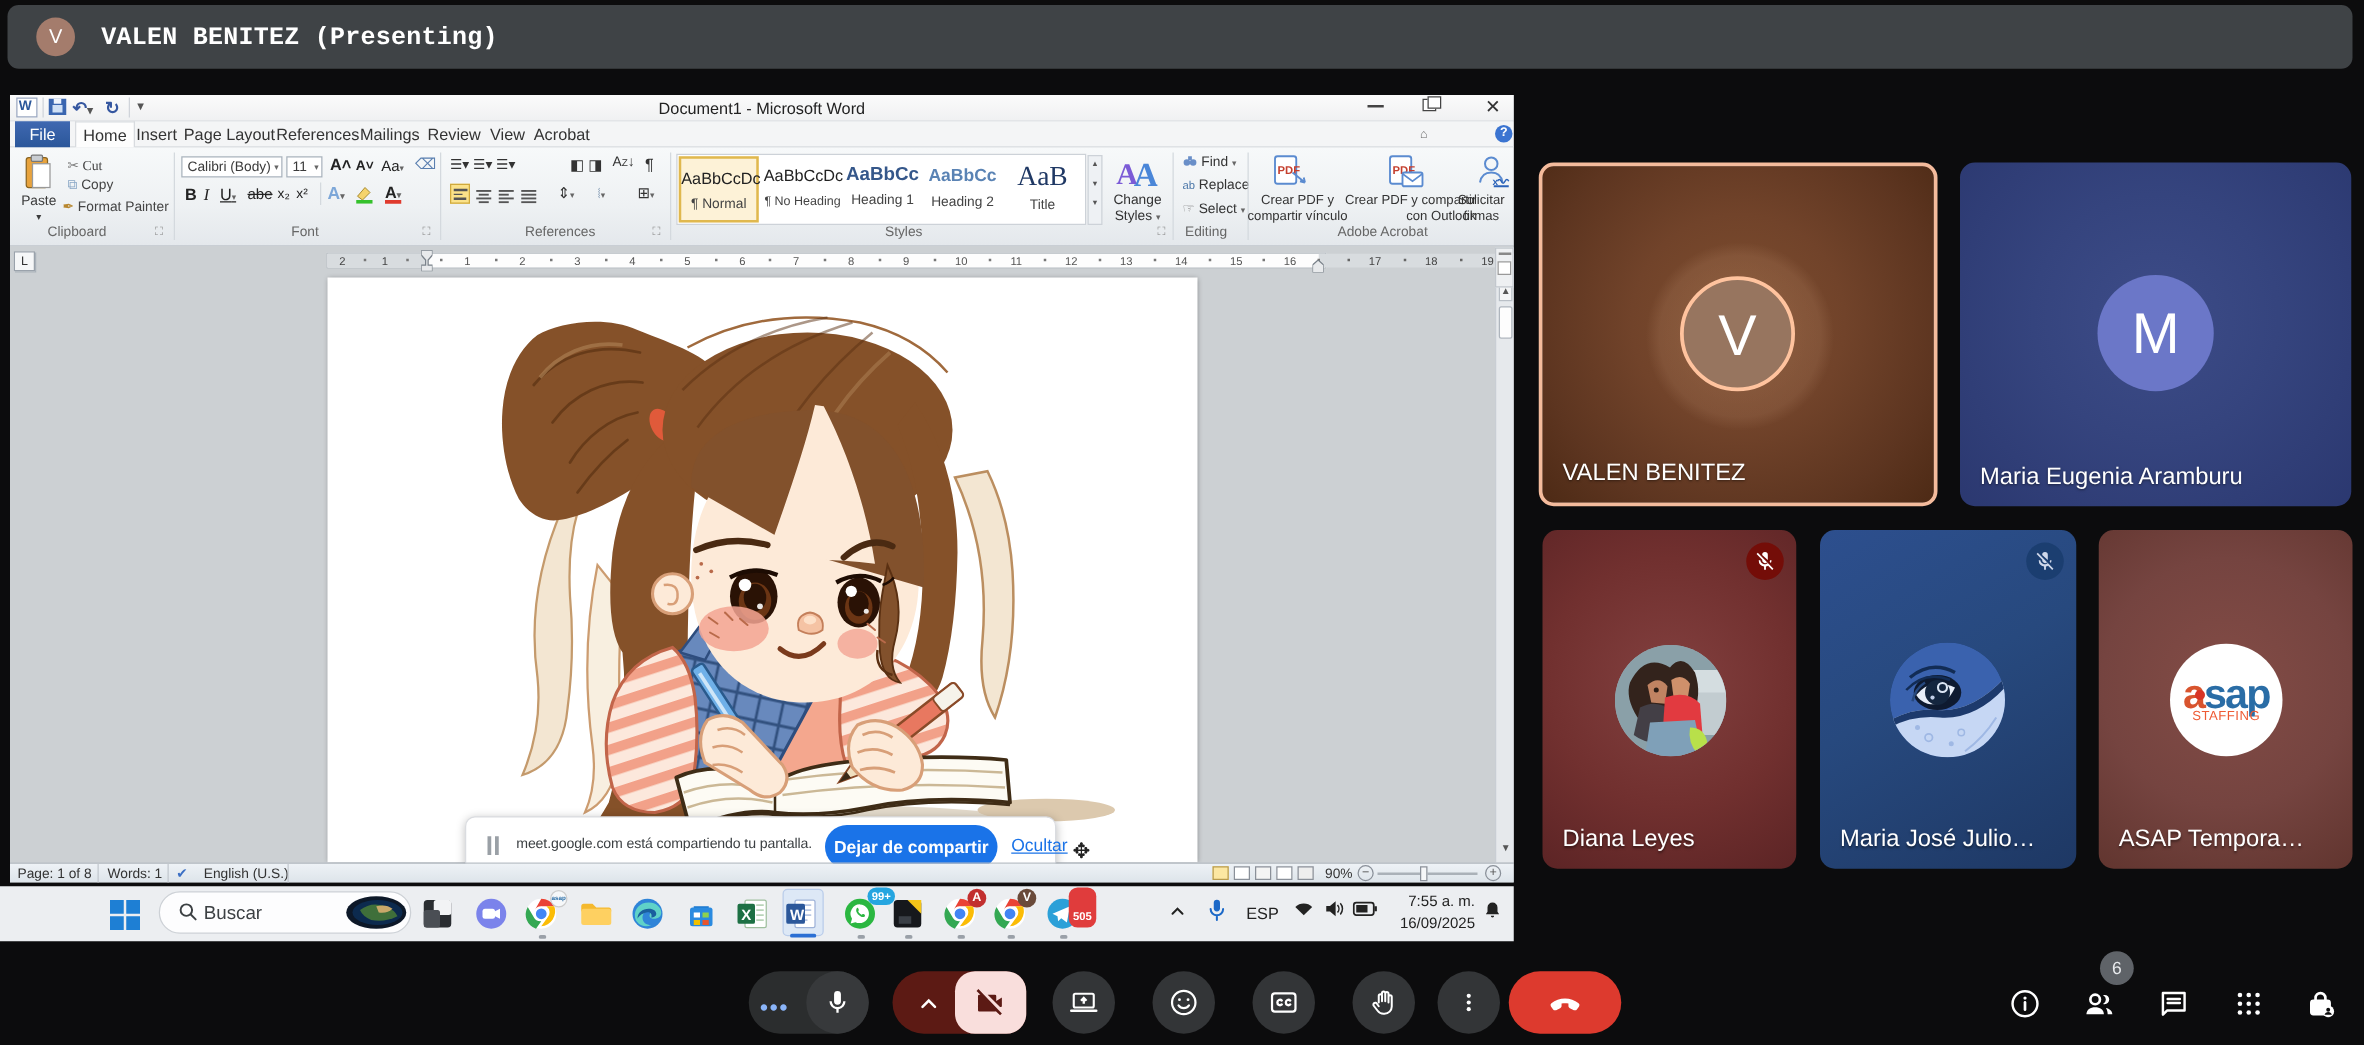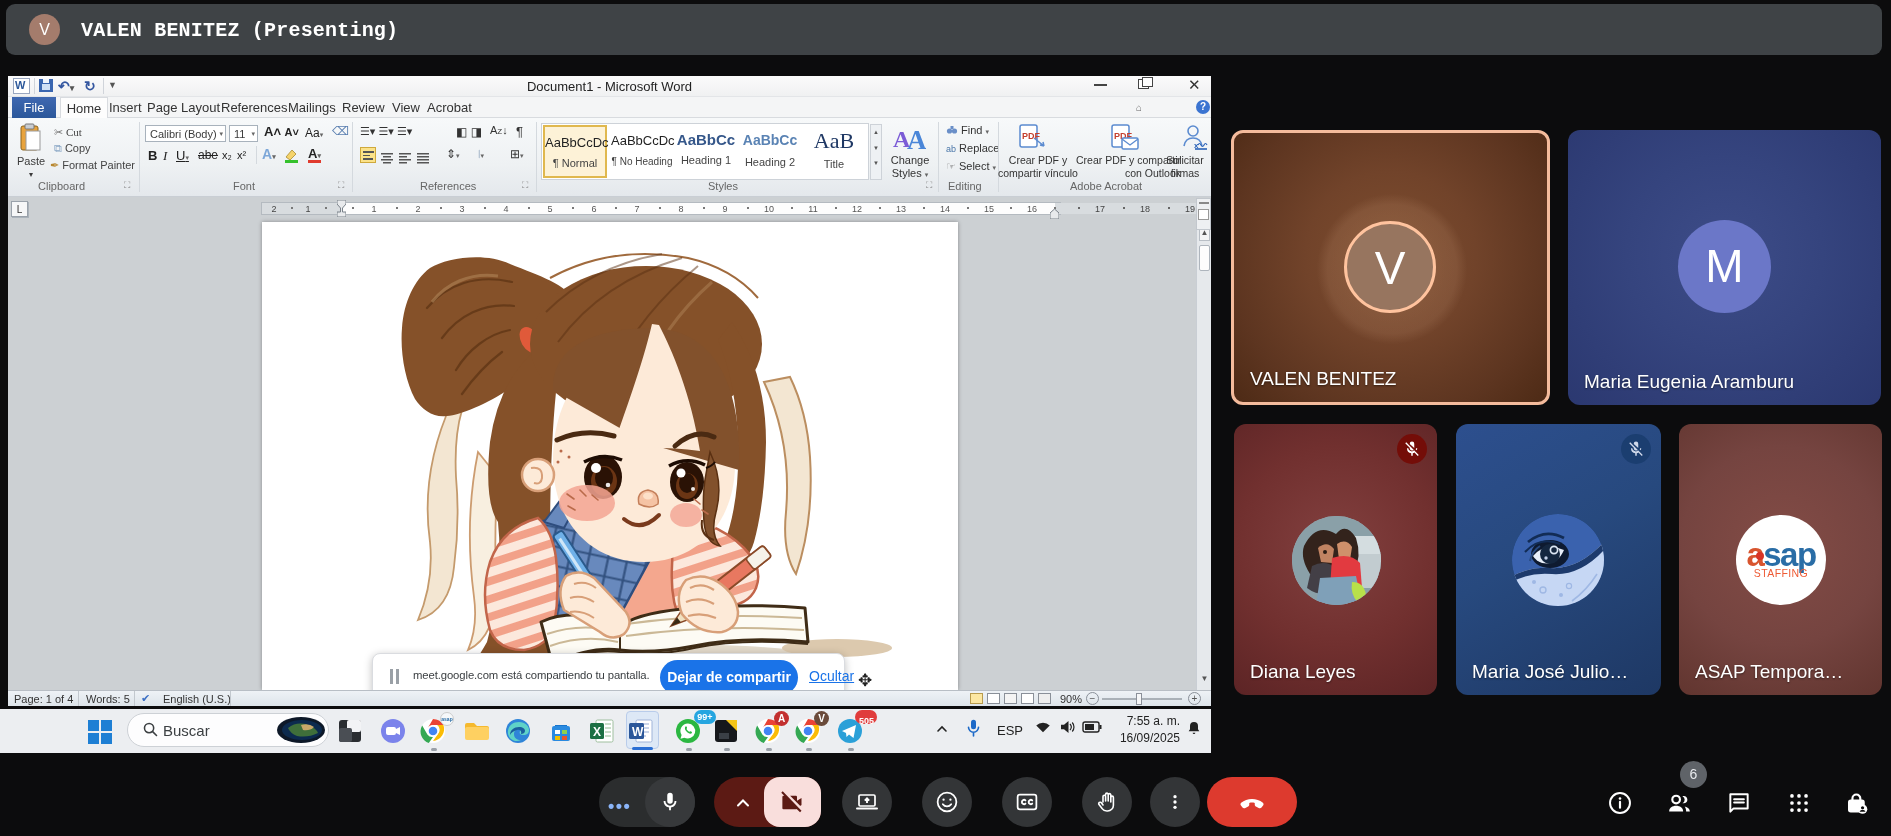--- a/index.html
+++ b/index.html
@@ -384,23 +384,23 @@
     <div class="abs" style="left:364px; top:577px; width:473px; height:46px; background:#fff; border:1px solid #dadce0; border-radius:8px; box-shadow:0 2px 8px rgba(0,0,0,.25);">
       <div class="abs" style="left:17px; top:15px; width:3px; height:15px; background:#9aa0a6;"></div>
         <div class="abs" style="left:23px; top:15px; width:3px; height:15px; background:#9aa0a6;"></div>
       <div class="abs" style="left:40px; top:15px; color:#3c4043; font-size:11.3px; white-space:nowrap; letter-spacing:-.1px;">meet.google.com está compartiendo tu pantalla.</div>
       <div class="abs" style="left:287px; top:6px; width:138px; height:35px; border-radius:18px; background:#1a73e8; color:#fff; font-size:14px; font-weight:700; text-align:center; line-height:35px;">Dejar de compartir</div>
       <div class="abs" style="left:436px; top:14px; color:#1a73e8; font-size:14px; text-decoration:underline;">Ocultar</div>
     </div>
     <div class="abs" style="left:850px; top:594px; color:#222; font-size:17px;">✥</div>
 
     <div class="abs" style="left:0; top:614px; width:1203px; height:16px; background:linear-gradient(#eef2f6,#dde4ea); border-top:1px solid #b8bec5;">
-      <div class="abs" style="left:6px; top:2px; color:#333; font-size:11px;">Page: 1 of 4</div>
+      <div class="abs" style="left:6px; top:2px; color:#333; font-size:11px;">Page: 1 of 8</div>
       <div class="abs" style="left:70px; top:0px; width:1px; height:16px; background:#c2c8ce;"></div>
-      <div class="abs" style="left:78px; top:2px; color:#333; font-size:11px;">Words: 5</div>
+      <div class="abs" style="left:78px; top:2px; color:#333; font-size:11px;">Words: 1</div>
       <div class="abs" style="left:126px; top:0px; width:1px; height:16px; background:#c2c8ce;"></div>
       <div class="abs" style="left:133px; top:1px; color:#3b6fc4; font-size:11px;">✔</div>
       <div class="abs" style="left:155px; top:2px; color:#333; font-size:11px;">English (U.S.)</div>
       <div class="abs" style="left:222px; top:0px; width:1px; height:16px; background:#c2c8ce;"></div>
       <div class="abs" style="left:962px; top:2px; width:13px; height:11px; background:#fce7a2; border:1px solid #b89b4e;"></div>
       <div class="abs" style="left:979px; top:2px; width:13px; height:11px; border:1px solid #8a9099; background:#fff;"></div>
       <div class="abs" style="left:996px; top:2px; width:13px; height:11px; border:1px solid #8a9099; background:#f4f4f4;"></div>
       <div class="abs" style="left:1013px; top:2px; width:13px; height:11px; border:1px solid #8a9099; background:#fff;"></div>
       <div class="abs" style="left:1030px; top:2px; width:13px; height:11px; border:1px solid #8a9099; background:#eee;"></div>
       <div class="abs" style="left:1052px; top:2px; color:#333; font-size:11px;">90%</div>
@@ -502,21 +502,21 @@
         <path d="M14 2a12 12 0 0 1 10.4 6H14a6 6 0 0 0-5.6 3.8z" fill="#ea4335"></path>
         <path d="M3.2 8.5 8.4 17.4A6 6 0 0 0 14 20l-4.2 6A12 12 0 0 1 3.2 8.5z" fill="#34a853"></path>
         <path d="M24.4 8h-6.3A6 6 0 0 1 19 17l-5 7a12 12 0 0 0 10.4-16z" fill="#fbbc05"></path>
         <circle cx="14" cy="14" r="5" fill="#4285f4" stroke="#fff" stroke-width="1.4"></circle>
       </svg></div>
     <div class="abs" style="left:814px; top:711px; width:15px; height:15px; border-radius:50%; background:#6a4a3a; color:#fff; font-size:10px; text-align:center; line-height:15px; font-weight:700;">V</div>
     <div class="abs" style="left:836px; top:717px; width:30px; height:30px;"><svg width="28" height="28">
         <circle cx="14" cy="14" r="12" fill="#2ba0d8"></circle>
         <path d="M6 14l14-6-2.5 13-4.5-3.5-2.5 2.5-.5-4z" fill="#fff"></path>
       </svg></div>
-    <div class="abs" style="left:855px; top:710px; min-width:22px; height:14px; padding:4px 3px; border-radius:7px; background:#e03c3c; color:#fff; font-size:9px; font-weight:700; text-align:right; line-height:14px;">505</div>
+    <div class="abs" style="left:855px; top:710px; min-width:22px; height:14px; padding:16px 3px; border-radius:7px; background:#e03c3c; color:#fff; font-size:9px; font-weight:700; text-align:center; line-height:14px;">505</div>
     <div class="abs" style="left:632px; top:747px; width:21px; height:3px; border-radius:2px; background:#2b6fd4;"></div>
     <div class="abs" style="left:431px; top:748px; width:6px; height:3px; border-radius:2px; background:#9aa0a8;"></div>
     <div class="abs" style="left:686px; top:748px; width:6px; height:3px; border-radius:2px; background:#9aa0a8;"></div>
     <div class="abs" style="left:724px; top:748px; width:6px; height:3px; border-radius:2px; background:#9aa0a8;"></div>
     <div class="abs" style="left:766px; top:748px; width:6px; height:3px; border-radius:2px; background:#9aa0a8;"></div>
     <div class="abs" style="left:806px; top:748px; width:6px; height:3px; border-radius:2px; background:#9aa0a8;"></div>
     <div class="abs" style="left:848px; top:748px; width:6px; height:3px; border-radius:2px; background:#9aa0a8;"></div>
     <div class="abs" style="left:934px; top:721px;"><svg width="16" height="16" viewBox="0 0 24 24" fill="none" stroke="#222" stroke-width="2.4" stroke-linecap="round">
         <path d="M6 15l6-6 6 6"></path>
       </svg></div>

